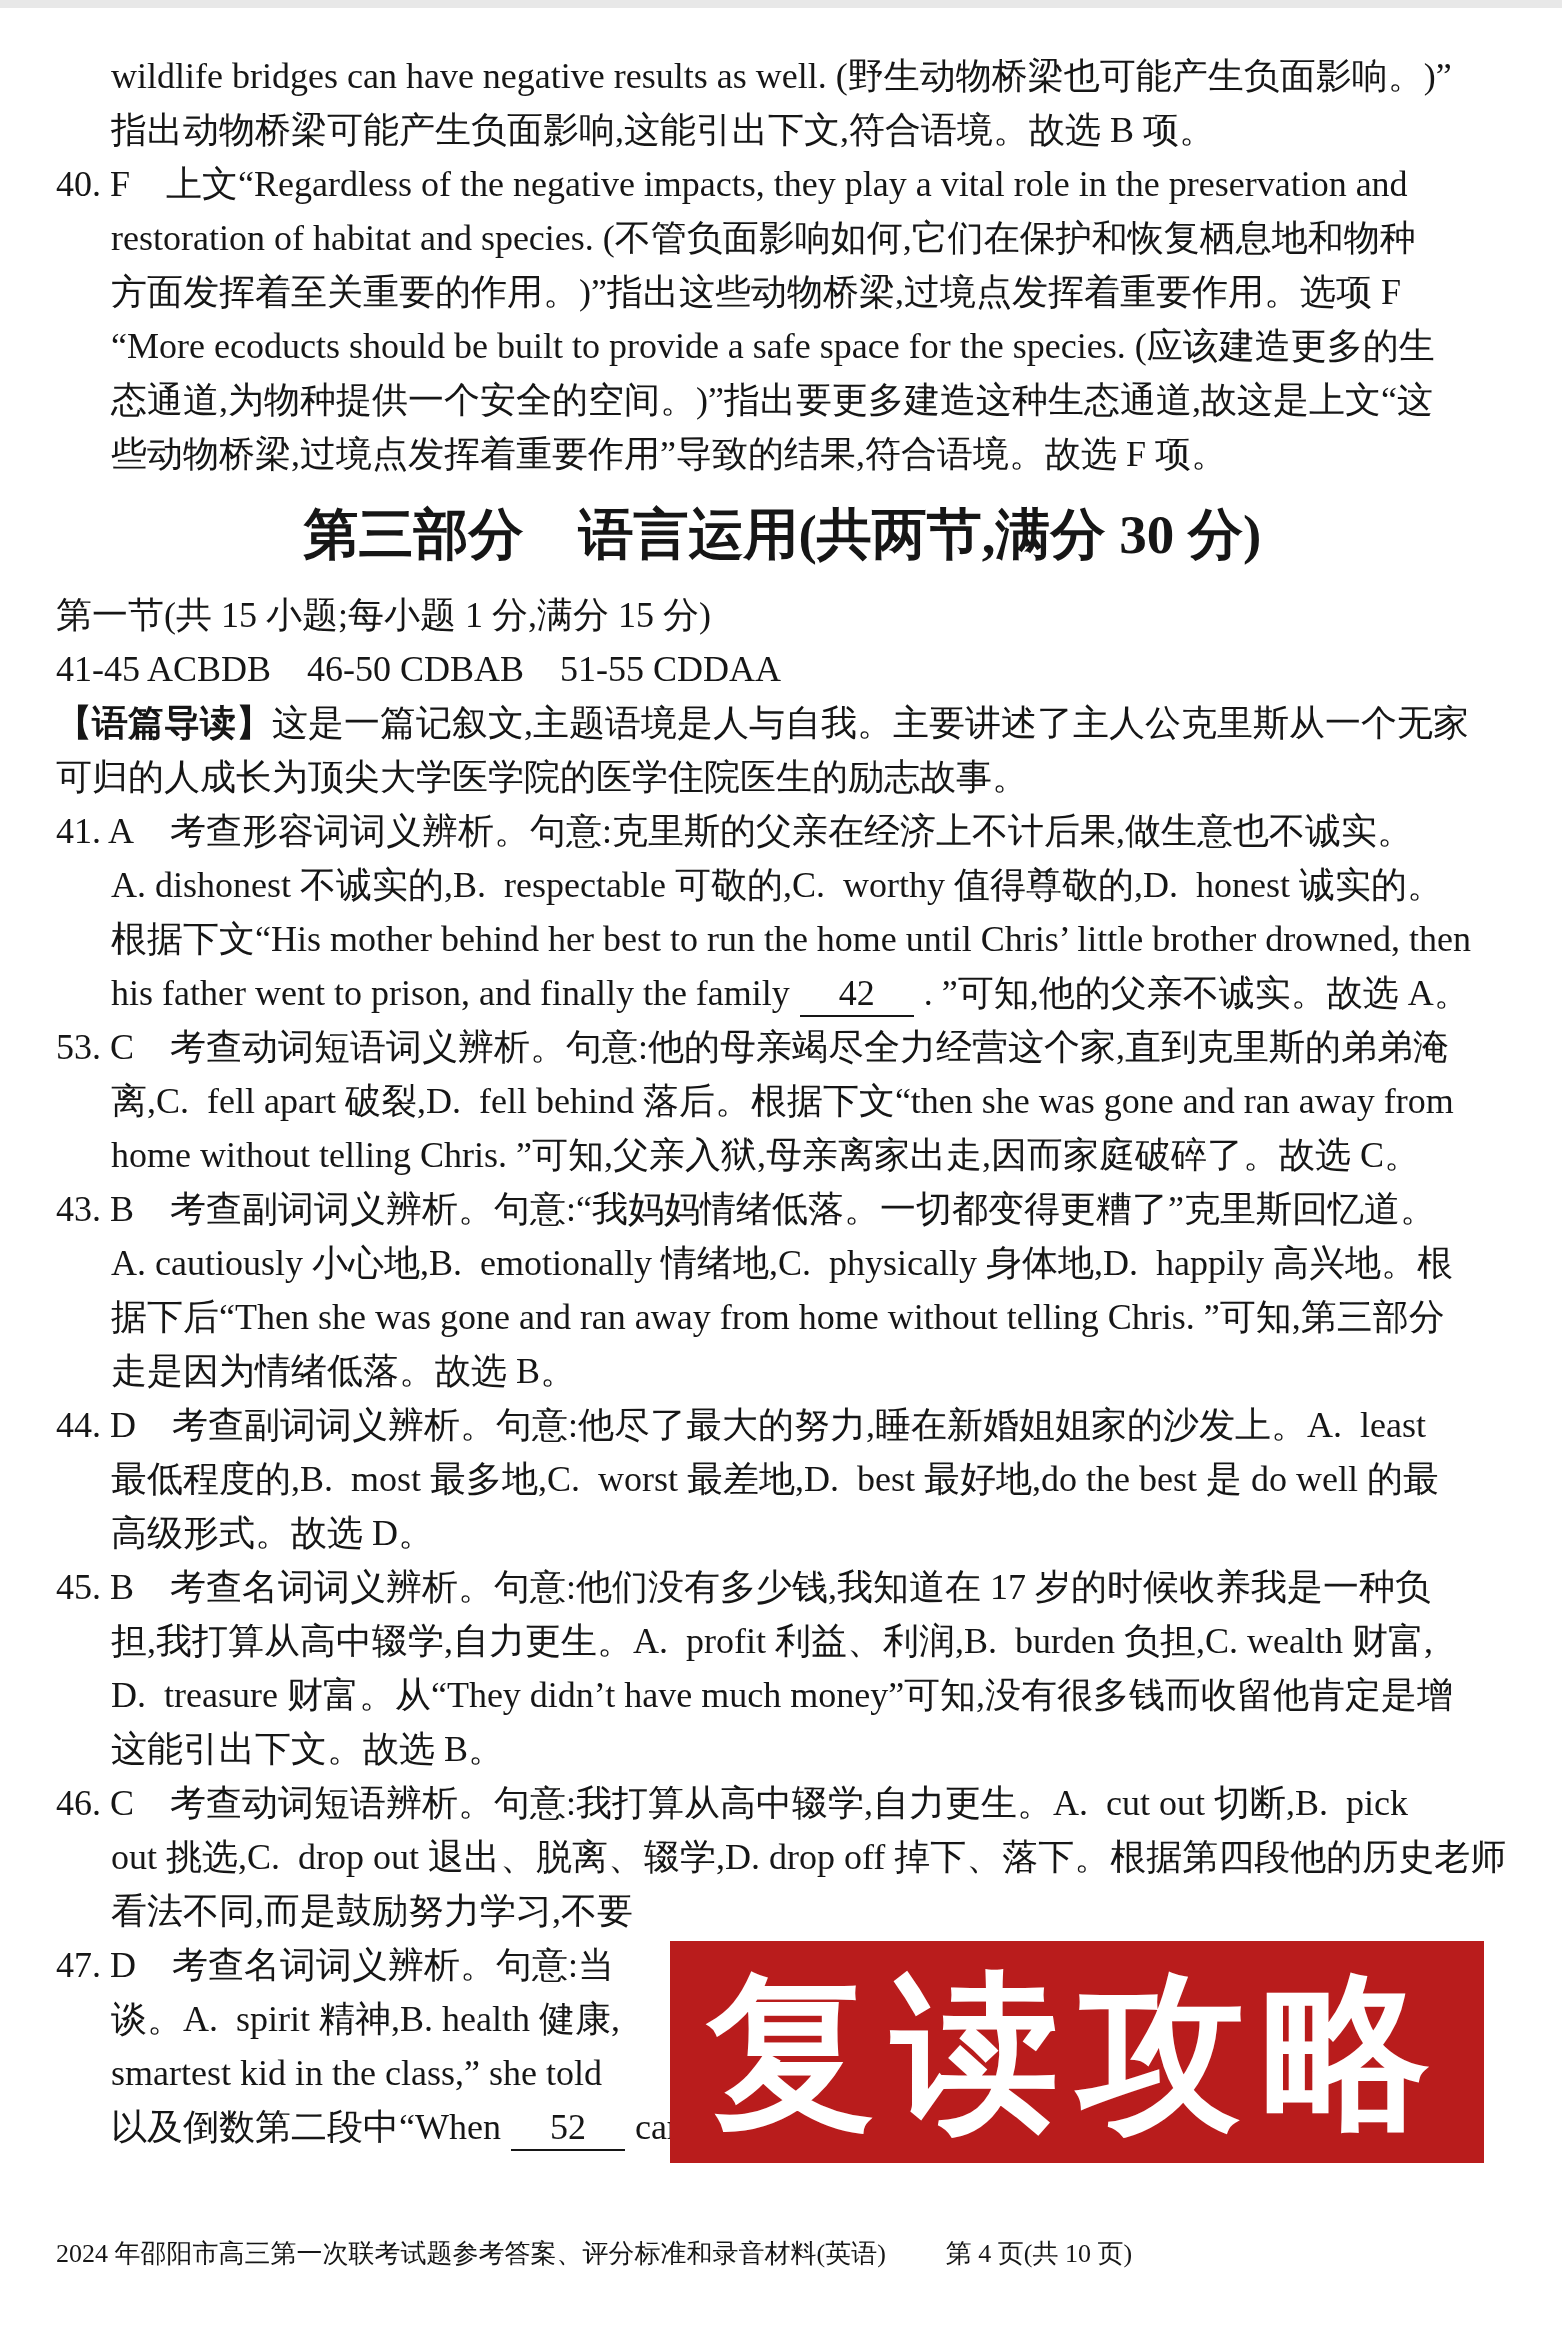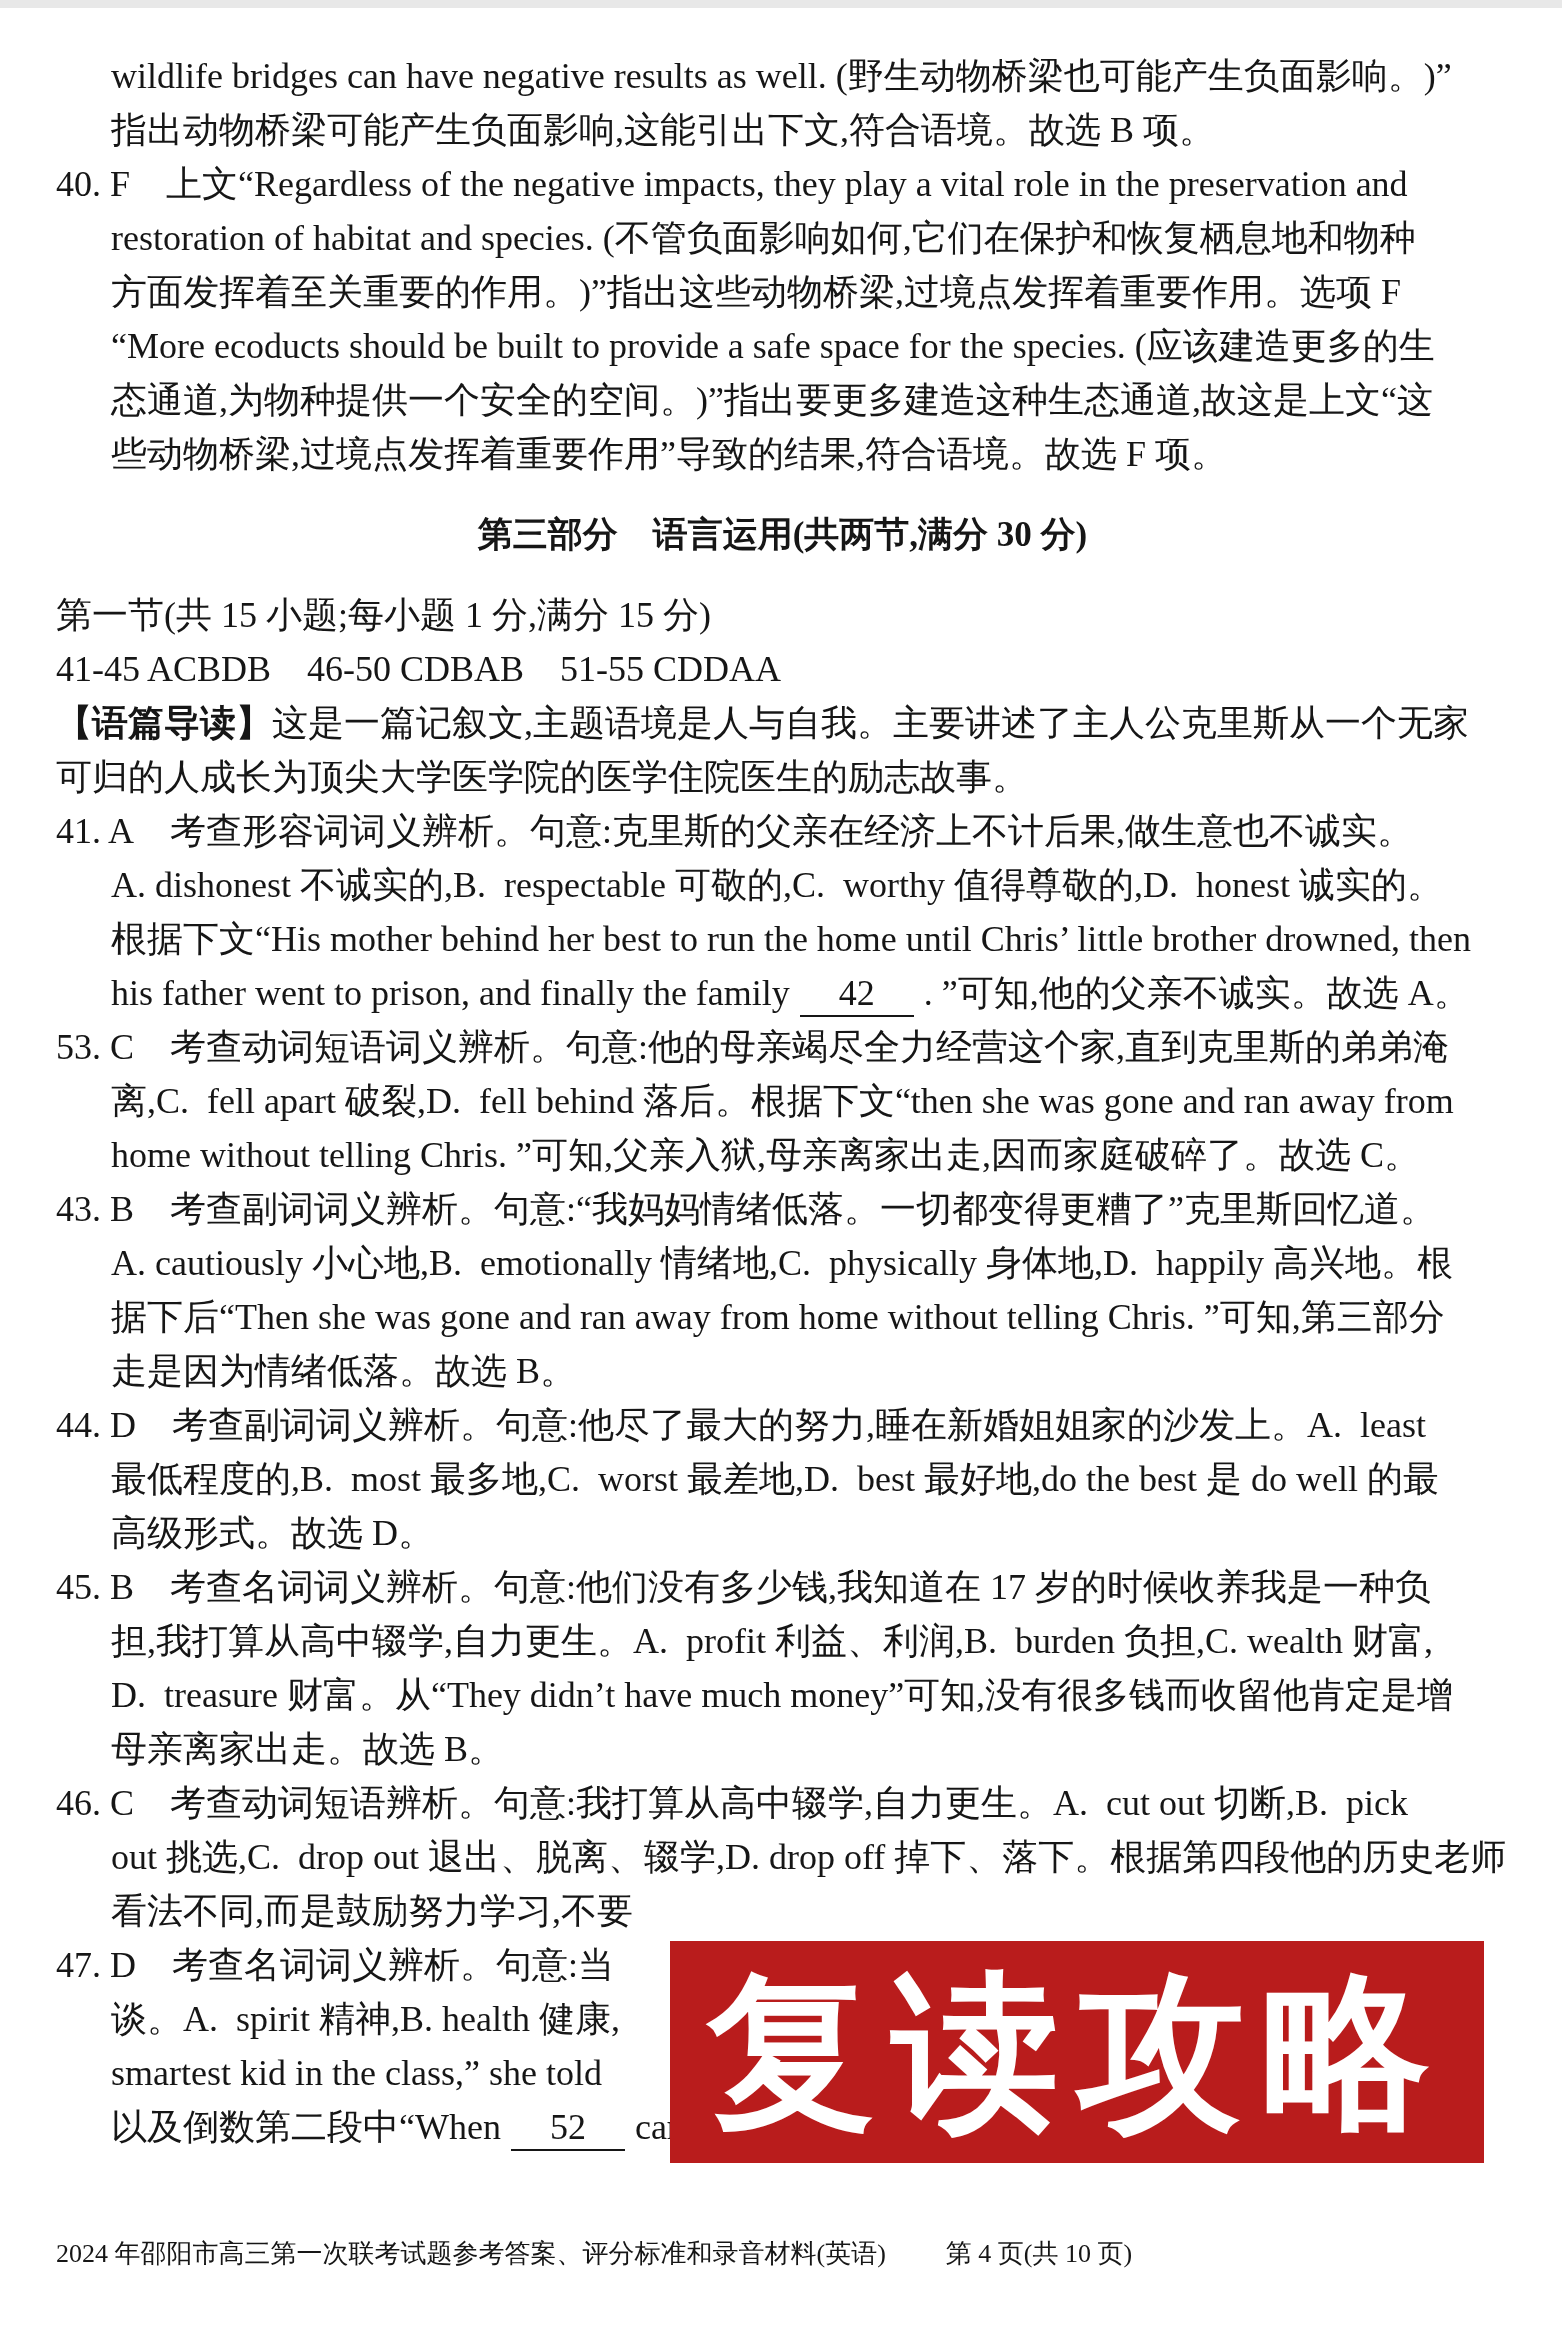--- a/index.html
+++ b/index.html
@@ -12,21 +12,21 @@
     overflow:hidden;
     margin:8px auto;
   }
   .content{
     position:absolute;left:56px;top:41px;width:1453px;
     font-size:36px;line-height:54px;
   }
   .ln{white-space:nowrap;}
   .ln.cont{padding-left:55px;}
   .heading{
-    text-align:center;font-weight:bold;font-size:35px;
+    text-align:center;font-weight:bold;font-size:55px;
     line-height:55px;padding:26px 0;white-space:nowrap;
   }
   .lead-label{font-weight:bold;}
   .blank{
     display:inline-block;min-width:103px;text-align:center;
     border-bottom:2.6px solid #161616;line-height:43px;
     margin:0 10.3px;padding:0 5.2px;
   }
   .watermark{
     position:absolute;left:670px;top:1933px;width:814px;height:222px;
@@ -72,21 +72,21 @@
       <div class="ln">43. B 考查副词词义辨析。句意:“我妈妈情绪低落。一切都变得更糟了”克里斯回忆道。</div>
       <div class="ln cont">A. cautiously 小心地,B. emotionally 情绪地,C. physically 身体地,D. happily 高兴地。根</div>
       <div class="ln cont">据下后“Then she was gone and ran away from home without telling Chris. ”可知,第三部分</div>
       <div class="ln cont">走是因为情绪低落。故选 B。</div>
       <div class="ln">44. D 考查副词词义辨析。句意:他尽了最大的努力,睡在新婚姐姐家的沙发上。A. least</div>
       <div class="ln cont">最低程度的,B. most 最多地,C. worst 最差地,D. best 最好地,do the best 是 do well 的最</div>
       <div class="ln cont">高级形式。故选 D。</div>
       <div class="ln">45. B 考查名词词义辨析。句意:他们没有多少钱,我知道在 17 岁的时候收养我是一种负</div>
       <div class="ln cont">担,我打算从高中辍学,自力更生。A. profit 利益、利润,B. burden 负担,C. wealth 财富,</div>
       <div class="ln cont">D. treasure 财富。从“They didn’t have much money”可知,没有很多钱而收留他肯定是增</div>
-      <div class="ln cont">母亲离家出走。故选 B。</div>
+      <div class="ln cont">这能引出下文。故选 B。</div>
       <div class="ln">46. C 考查动词短语辨析。句意:我打算从高中辍学,自力更生。A. cut out 切断,B. pick</div>
       <div class="ln cont">out 挑选,C. drop out 退出、脱离、辍学,D. drop off 掉下、落下。根据第四段他的历史老师</div>
       <div class="ln cont">看法不同,而是鼓励努力学习,不要</div>
       <div class="ln">47. D 考查名词词义辨析。句意:当</div>
       <div class="ln cont">谈。A. spirit 精神,B. health 健康,</div>
       <div class="ln cont">smartest kid in the class,” she told</div>
       <div class="ln cont"><span>以及倒数第二段中“When</span><span class="blank">52</span><span>came, Chris earned a full scholarship to college and</span></div>
     </div>
 
   <div class="watermark" style="background: #b91c1c;">

